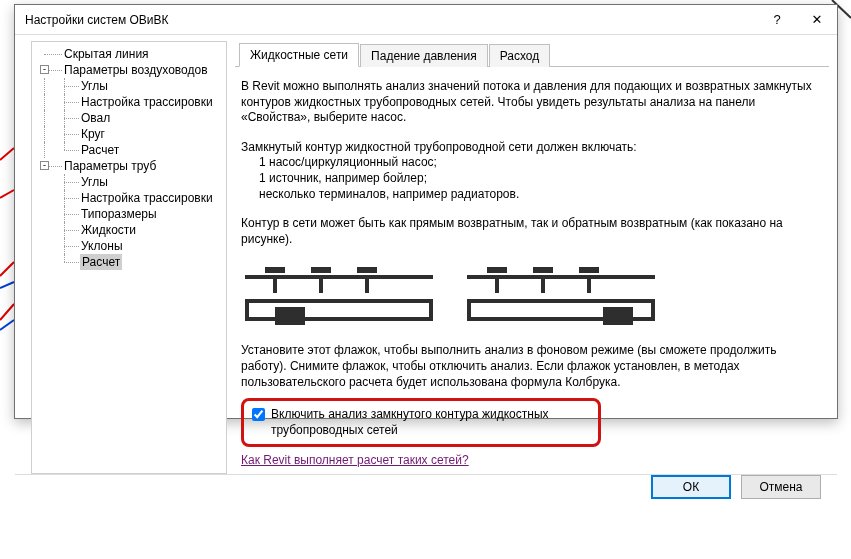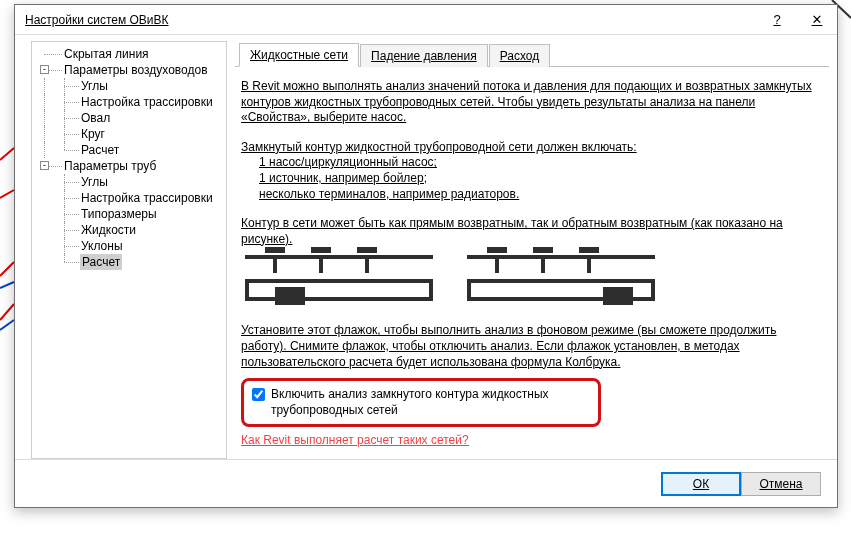--- a/index.html
+++ b/index.html
@@ -13,28 +13,27 @@
     height: 559px;
     overflow: hidden;
     position: relative;
   }
   
   .dialog {
     position: absolute;
     left: 14px;
     top: 4px;
     width: 824px;
-    height: 504px;
+    height: 415px;
     border: 1px solid #707070;
     background: #fff;
     box-shadow: 0 4px 12px rgba(0,0,0,.25);
     display: flex;
     flex-direction: column;
     z-index: 10;
-    text-decoration: underline;
   }
   .titlebar {
     height: 30px;
     display: flex;
     align-items: center;
     padding-left: 10px;
     border-bottom: 1px solid #dcdcdc;
   }
   .titlebar-title { flex: 1; }
   .titlebar-btn {
@@ -140,29 +139,29 @@
   .highlight {
     border: 3px solid #d01213;
     border-radius: 8px;
     padding: 6px 8px;
     margin: 2px 32px 6px 0;
     display: inline-block;
     width: 360px;
   }
   .chkrow { display: flex; align-items: flex-start; gap: 6px; }
   .chkrow input { margin: 1px 0 0 0; }
-  a.link { color: #ef4444; text-decoration: underline; }
+  a.link { color: #701a75; text-decoration: underline; }
   
   .footer {
     height: 48px;
     display: flex;
     align-items: center;
     justify-content: flex-end;
     padding-right: 16px;
-    gap: 0;
+    gap: 10px;
     border-top: 1px solid #dcdcdc;
   }
   .btn {
     min-width: 80px;
     height: 24px;
     border: 1px solid #adadad;
     background: #e9e9e9;
     font: inherit;
     padding: 0 10px;
   }
@@ -280,21 +279,21 @@
       <div class="tab-content">
         <p class="para">В Revit можно выполнять анализ значений потока и давления для подающих и возвратных замкнутых контуров жидкостных трубопроводных сетей. Чтобы увидеть результаты анализа на панели «Свойства», выберите насос.</p>
         <div class="para">
           <div>Замкнутый контур жидкостной трубопроводной сети должен включать:</div>
           <div class="indent-lines">
             <div>1 насос/циркуляционный насос;</div>
             <div>1 источник, например бойлер;</div>
             <div>несколько терминалов, например радиаторов.</div>
           </div>
         </div>
-        <p class="para" style="margin-bottom:0">Контур в сети может быть как прямым возвратным, так и обратным возвратным (как показано на рисунке).</p>
+        <p class="para" style="margin-bottom:20px">Контур в сети может быть как прямым возвратным, так и обратным возвратным (как показано на рисунке).</p>
         <div class="diagram-row">
           <div class="diagram">
             <div class="busbar"></div>
             <div class="tap" style="left:24px"></div>
               <div class="drop" style="left:32px"></div>
             <div class="tap" style="left:70px"></div>
               <div class="drop" style="left:78px"></div>
             <div class="tap" style="left:116px"></div>
               <div class="drop" style="left:124px"></div>
             <div class="outbox"></div>

